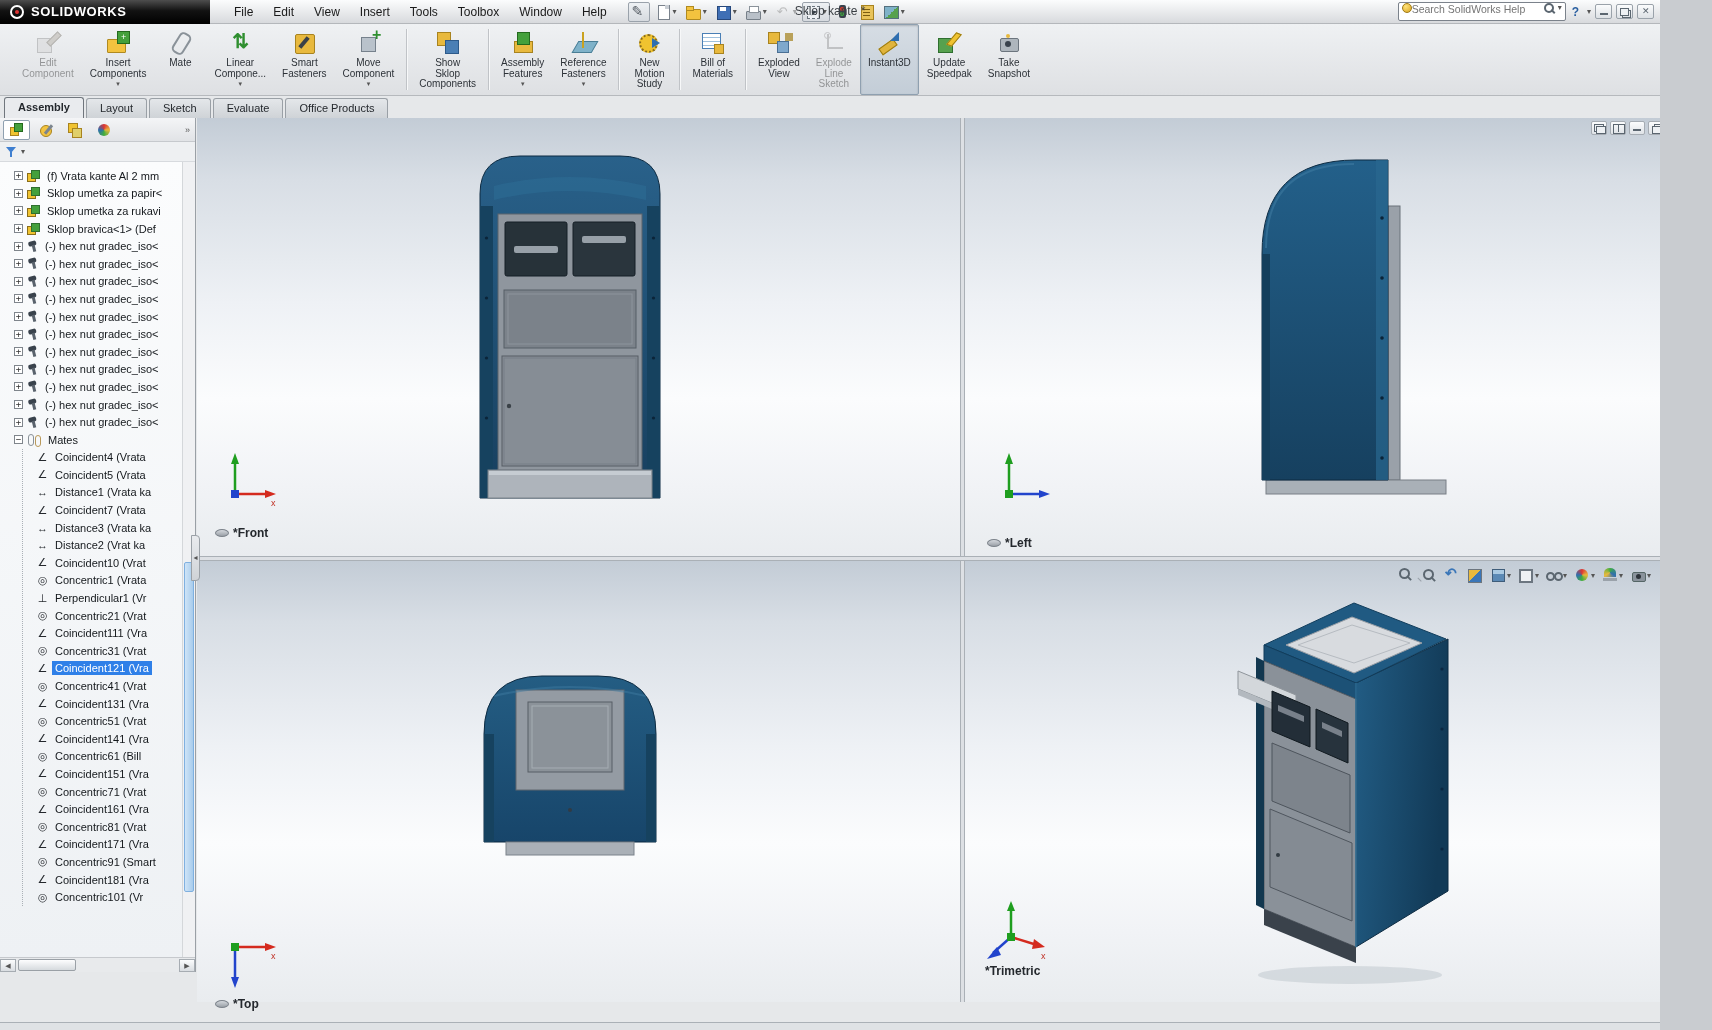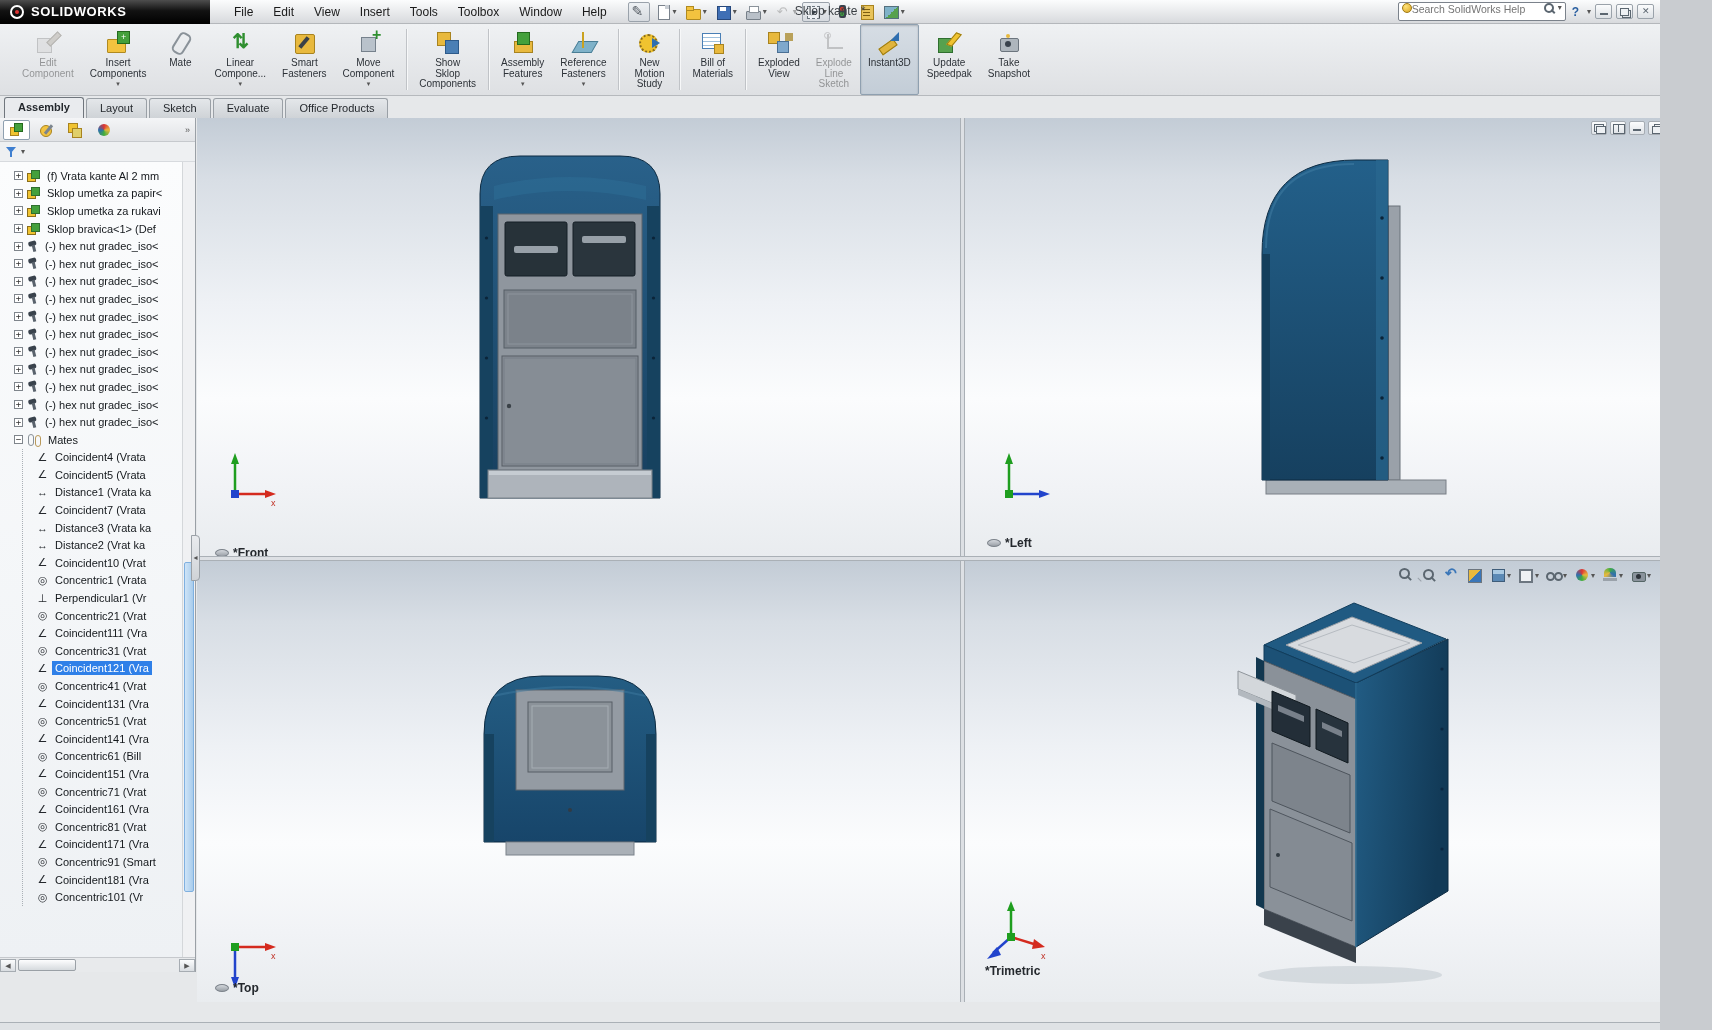--- a/index.html
+++ b/index.html
@@ -667,21 +667,21 @@
         </g>
       </svg>
       <svg class="model" style="left:22px;top:330px" width="64" height="64" viewBox="0 0 64 64">
         <line x1="16" y1="46" x2="16" y2="14" stroke="#1f9e1f" stroke-width="2.5"></line>
           <polygon points="12,16 20,16 16,5" fill="#1f9e1f"></polygon>
         <line x1="16" y1="46" x2="48" y2="46" stroke="#d42a1e" stroke-width="2.5"></line>
           <polygon points="46,42 46,50 57,46" fill="#d42a1e"></polygon>
         <rect x="12" y="42" width="8" height="8" fill="#2244cc"></rect>
         <text x="52" y="58" font-size="9" fill="#c03024">x</text>
       </svg>
-      <div class="vplabel" style="left:18px;top:428px">
+      <div class="vplabel" style="left:18px;top:408px">
         <span class="voval"></span>
         <span>*Front</span>
       </div>
     </div>
 
     <div class="quad q2">
       <svg class="model" style="left:271px;top:30px" width="220" height="362" viewBox="0 0 220 362">
         <defs>
             <linearGradient id="lgrad" x1="0" y1="0" x2="0" y2="1">
               <stop offset="0" stop-color="#23608a"></stop>
@@ -741,21 +741,21 @@
         <path d="M22,36 Q98,18 174,36" stroke="#3d7aa0" stroke-width="2" fill="none" opacity="0.5"></path>
       </svg>
       <svg class="model" style="left:22px;top:370px" width="64" height="64" viewBox="0 0 64 64">
         <line x1="16" y1="16" x2="48" y2="16" stroke="#d42a1e" stroke-width="2.5"></line>
           <polygon points="46,12 46,20 57,16" fill="#d42a1e"></polygon>
         <line x1="16" y1="16" x2="16" y2="48" stroke="#2244cc" stroke-width="2.5"></line>
           <polygon points="12,46 20,46 16,57" fill="#2244cc"></polygon>
         <rect x="12" y="12" width="8" height="8" fill="#1f9e1f"></rect>
         <text x="52" y="28" font-size="9" fill="#c03024">x</text>
       </svg>
-      <div class="vplabel" style="left:18px;top:420px">
+      <div class="vplabel" style="left:18px;top:436px">
         <span class="voval"></span>
         <span>*Top</span>
       </div>
     </div>
 
     <div class="quad q4">
       <div class="headsup">
           <span class="hbtn">
             <span class="hic hi-zoom-to-fit"></span>
           </span>

